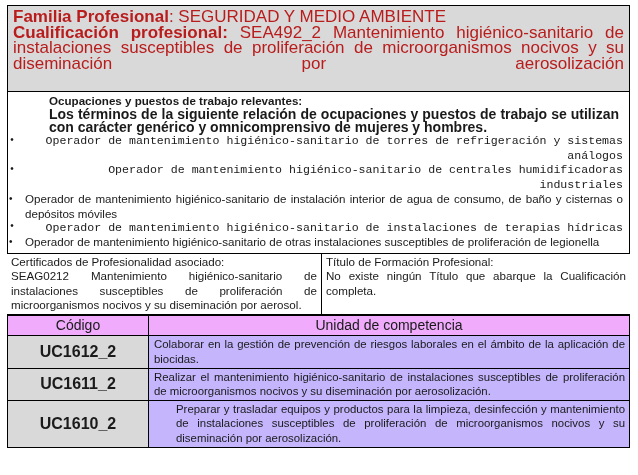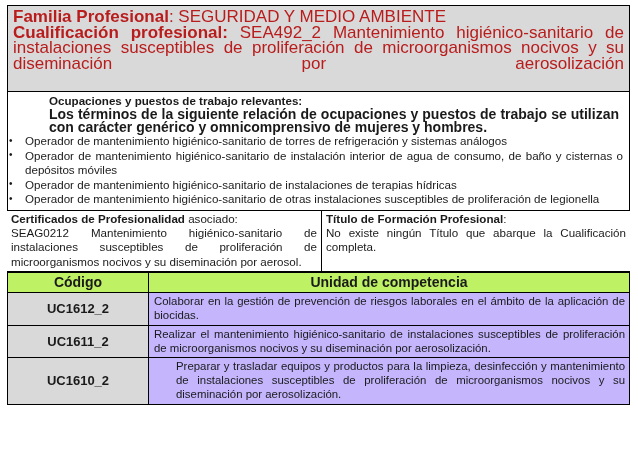--- a/index.html
+++ b/index.html
@@ -84,67 +84,68 @@
     margin: 0;
   }
   ul.occ-list li::before {
     content: "\2022";
     position: absolute;
     left: 1px;
     top: -0.5px;
     font-size: 10px;
   }
   ul.occ-list li.nowrapjust {
-    text-align: left;
+    text-align: right;
+    font-family: Liberation Mono, monospace;
   }
 
   
   .cert-table {
     width: 100%;
     border-collapse: collapse;
     table-layout: fixed;
   }
   .cert-table td {
     border: 1.5px solid #000;
     border-top: none;
     vertical-align: top;
     padding: 1px 4px 2px 4px;
     font-size: 11.6px;
     line-height: 14.4px;
     text-align: justify;
     background: #ffffff;
   }
   .cert-table td.left { width: 306px; border-right: 1px solid #000; border-left: none; }
   .cert-table td.right { border-left: none; border-right: none; }
-  .cert-head { font-weight: bold; }
+  .cert-head { font-weight: normal; }
 
   
   .uc-table {
     width: 100%;
     border-collapse: collapse;
     table-layout: fixed;
     margin-top: 0;
   }
   .uc-table th, .uc-table td {
     border: 1px solid #000;
     vertical-align: middle;
     font-size: 12.8px;
   }
   .uc-table th.code-h,
   .uc-table td.code-c {
     width: 136px;
     background: #d9d9d9;
     text-align: center;
     font-weight: bold;
-    font-size: 13px;
+    font-size: 16px;
     padding: 2px 2px;
   }
   .uc-table th.code-h, .uc-table th.unit-h {
-    background: #bef264;
-    font-weight: bold;
+    background: #f0abfc;
+    font-weight: normal;
     font-size: 14px;
     text-align: center;
     padding: 1px 2px 2px 2px;
   }
   .uc-table td.unit-c {
     background: #c4b5fd;
     font-weight: normal;
     font-size: 11.4px;
     line-height: 14.2px;
     text-align: justify;
@@ -167,20 +168,21 @@
     </div>
   </div>
 
   <div class="occ-box">
     <div class="occ-inner">
       <div class="occ-title">Ocupaciones y puestos de trabajo relevantes:</div>
       <div class="occ-intro">Los términos de la siguiente relación de ocupaciones y puestos de trabajo se utilizan con carácter genérico y omnicomprensivo de mujeres y hombres.</div>
     </div>
     <ul class="occ-list occ-inner">
       <li class="nowrapjust">Operador de mantenimiento higiénico-sanitario de torres de refrigeración y sistemas análogos</li>
+      <li class="nowrapjust">Operador de mantenimiento higiénico-sanitario de centrales humidificadoras industriales</li>
       <li>Operador de mantenimiento higiénico-sanitario de instalación interior de agua de consumo, de baño y cisternas o depósitos móviles</li>
       <li class="nowrapjust">Operador de mantenimiento higiénico-sanitario de instalaciones de terapias hídricas</li>
       <li>Operador de mantenimiento higiénico-sanitario de otras instalaciones susceptibles de proliferación de legionella</li>
     </ul>
   </div>
 
   <table class="cert-table">
     <tbody>
         <tr>
       <td class="left">

